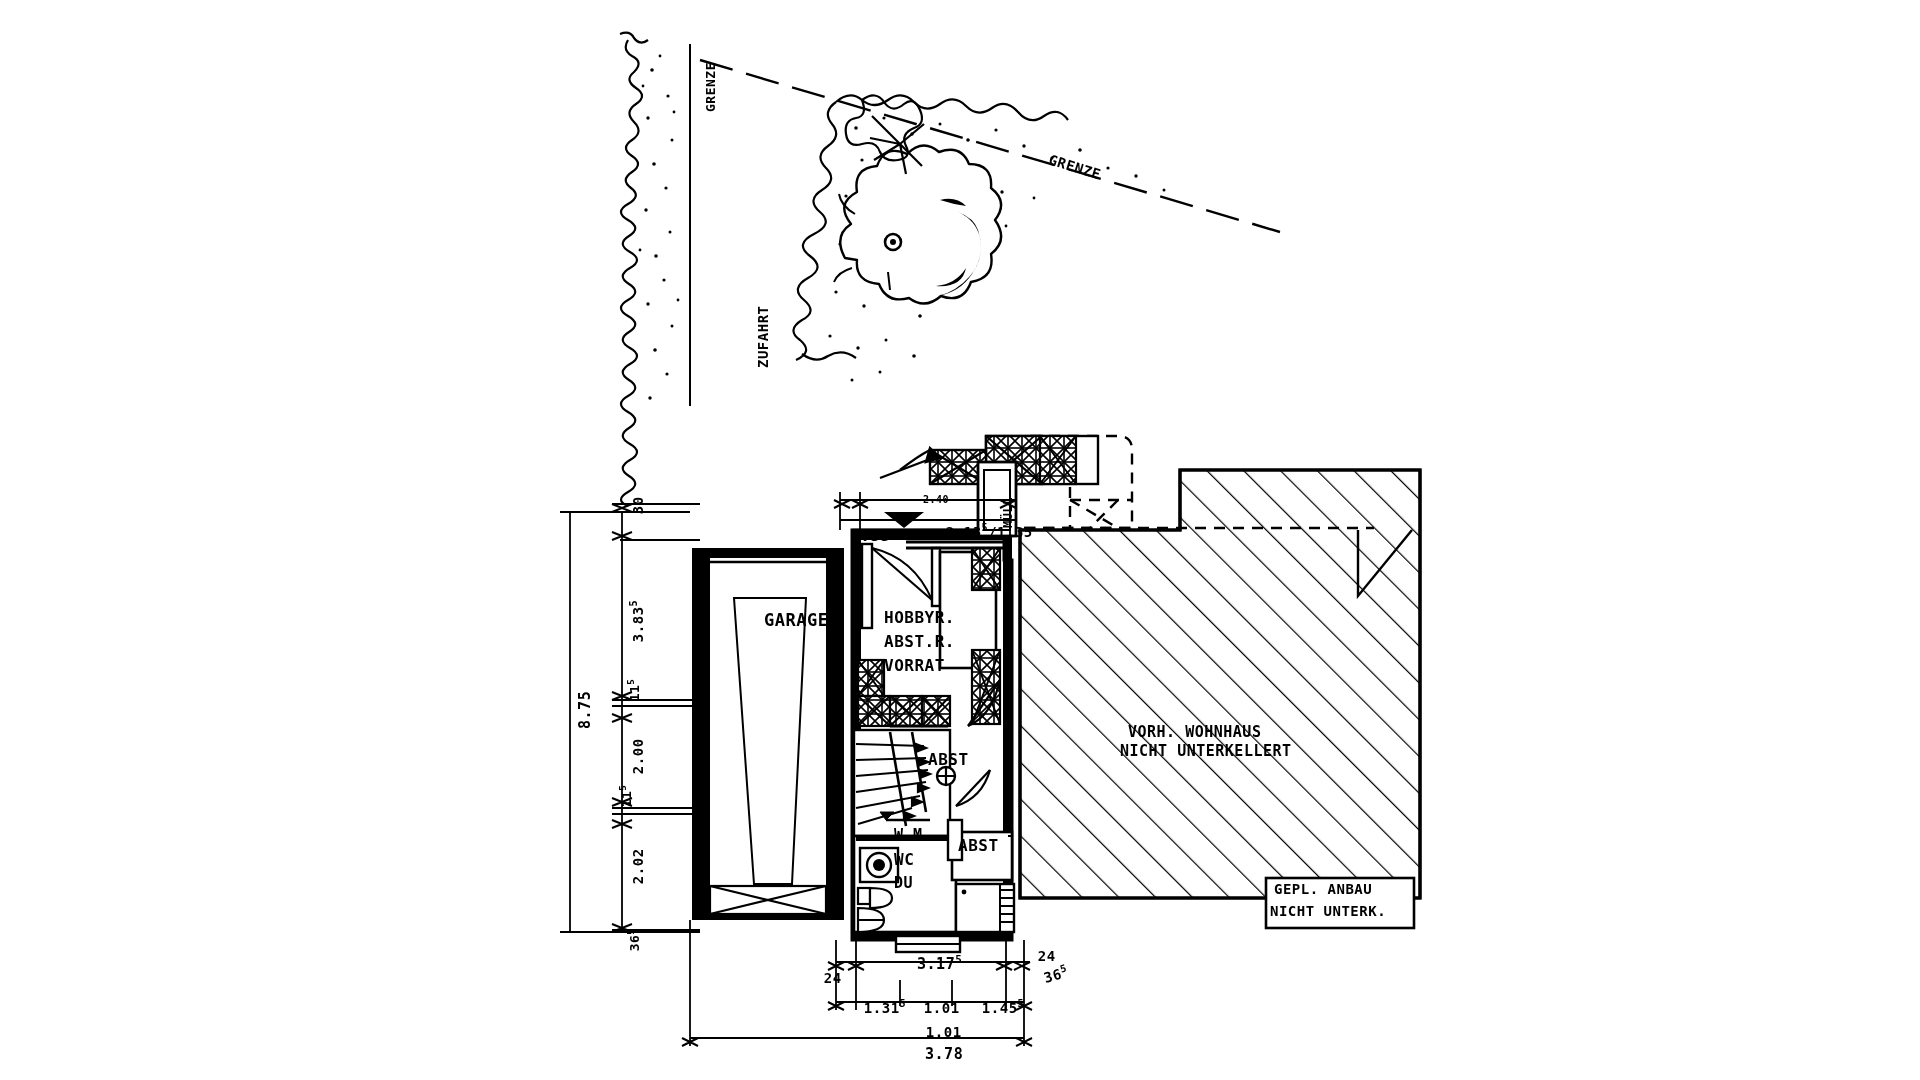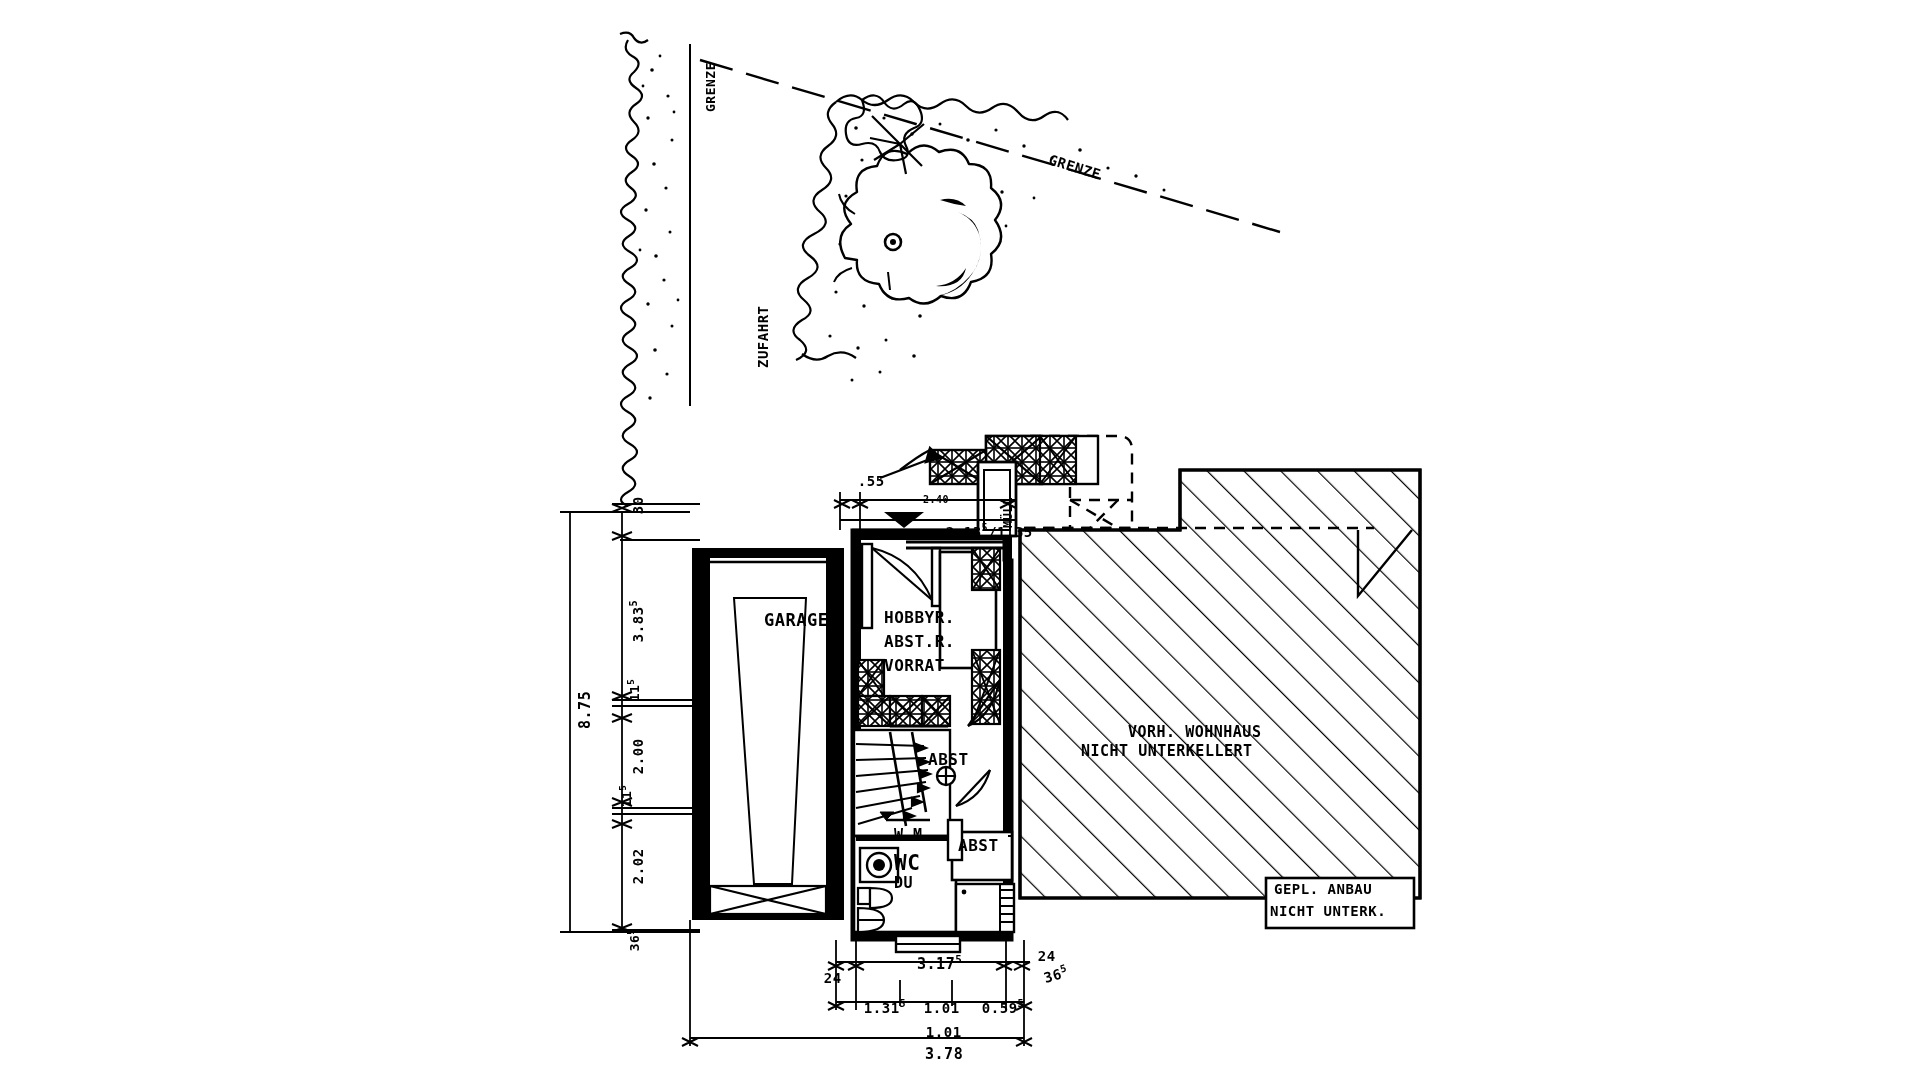--- a/index.html
+++ b/index.html
@@ -400,27 +400,27 @@
 
 <div class="lbl room" style="left:884px; top:610px; font-size:16px;">HOBBYR.</div>
 <div class="lbl room" style="left:884px; top:634px; font-size:16px;">ABST.R.</div>
 <div class="lbl room" style="left:884px; top:658px; font-size:16px;text-align:center;">VORRAT</div>
 
 <div class="lbl room" style="left:928px; top:752px; font-size:16px;">ABST</div>
 
 <div class="lbl room" style="left:958px; top:838px; font-size:16px;">ABST</div>
 
 <div class="lbl room" style="left:894px; top:828px; font-size:15px;">W.M.</div>
-<div class="lbl room" style="left:894px; top:852px; font-size:21px;">WC</div>
+<div class="lbl room" style="left:894px; top:852px; font-size:16px;">WC</div>
 <div class="lbl room" style="left:894px; top:876px; font-size:15px;">DU</div>
 
 <div class="lbl tiny rot90" style="left:1002px; top:528px; font-size:12px;">MÜLL</div>
 
 <div class="lbl room" style="left:1128px; top:716px; font-size:15px;margin-top:9px;">VORH. WOHNHAUS</div>
-<div class="lbl room" style="left:1081px; top:744px; font-size:15px;">NICHT UNTERKELLERT</div>
+<div class="lbl room" style="left:1120px; top:744px; font-size:15px;">NICHT UNTERKELLERT</div>
 
 <div class="lbl room" style="left:1274px; top:882px; font-size:14px;text-align:right;">GEPL. ANBAU</div>
 <div class="lbl room" style="left:1270px; top:904px; font-size:14px;">NICHT UNTERK.</div>
 
 <div class="lbl dim" style="left:928px; top:508px; font-size:14px;">
   <span>2.13</span><span class="sup">5</span><span>/1.35</span>
 </div>
 
 <div class="lbl dim rot90" style="left:562px; top:748px; font-size:15px;">
   <span>8.75</span>
@@ -441,21 +441,21 @@
 <div class="lbl dim rot90" style="left:604px; top:824px; font-size:13px;">
   <span>11</span><span class="sup">5</span>
 </div>
 <div class="lbl dim rot90" style="left:614px; top:902px; font-size:14px;">
   <span>2.02</span><span class="sup"></span>
 </div>
 <div class="lbl dim rot90" style="left:612px; top:968px; font-size:13px;">
   <span>36</span><span class="sup">5</span>
 </div>
 
-<div class="lbl dim" style="left:840px; top:457px; font-size:14px;">
+<div class="lbl dim" style="left:840px; top:508px; font-size:16px;">
   <span>.55</span><span class="sup"></span>
 </div>
 <div class="lbl dim" style="left:910px; top:482px; font-size:10px;">
   <span>2.40</span><span class="sup"></span>
 </div>
 
 <div class="lbl dim" style="left:806px; top:954px; font-size:14px;">
   <span>24</span><span class="sup"></span>
 </div>
 <div class="lbl dim" style="left:898px; top:938px; font-size:15px;">
@@ -468,21 +468,21 @@
   <span>36</span><span class="sup">5</span>
 </div>
 
 <div class="lbl dim" style="left:846px; top:984px; font-size:14px;">
   <span>1.31</span><span class="sup">5</span>
 </div>
 <div class="lbl dim" style="left:906px; top:984px; font-size:14px;">
   <span>1.01</span><span class="sup"></span>
 </div>
 <div class="lbl dim" style="left:964px; top:984px; font-size:14px;">
-  <span>0.59</span><span class="sup">5</span>
+  <span>1.45</span><span class="sup">5</span>
 </div>
 
 <div class="lbl dim" style="left:908px; top:1008px; font-size:14px;">
   <span>1.01</span><span class="sup"></span>
 </div>
 
 <div class="lbl dim" style="left:906px; top:1028px; font-size:15px;">
   <span>3.78</span><span class="sup"></span>
 </div>
 

